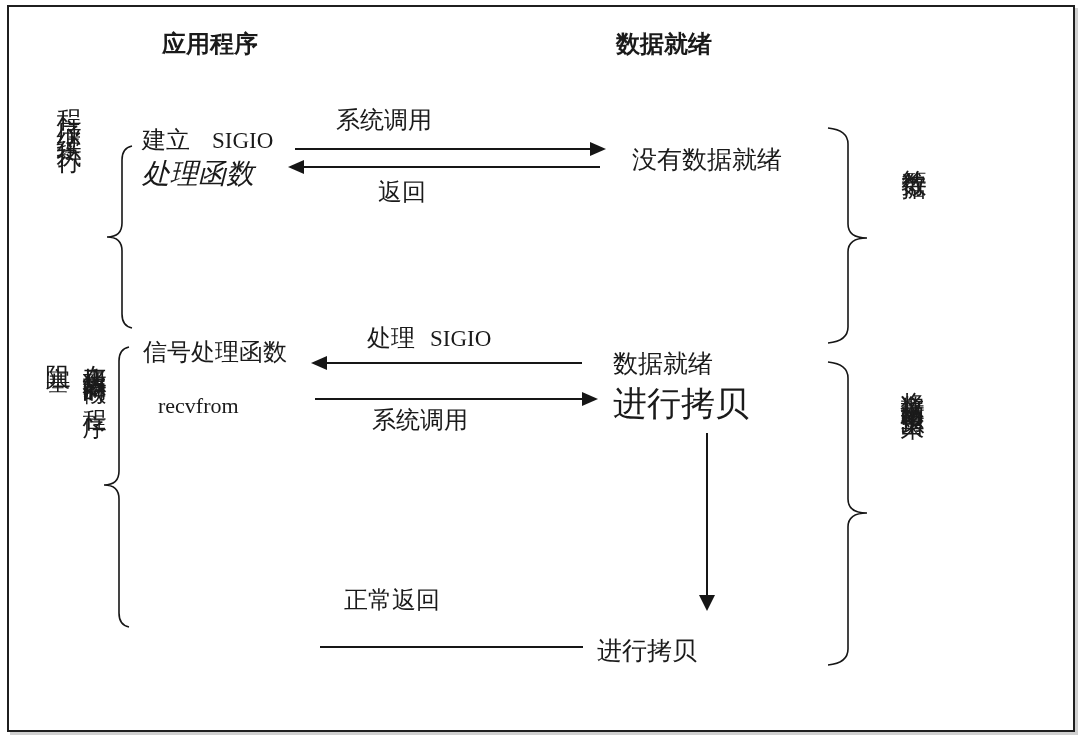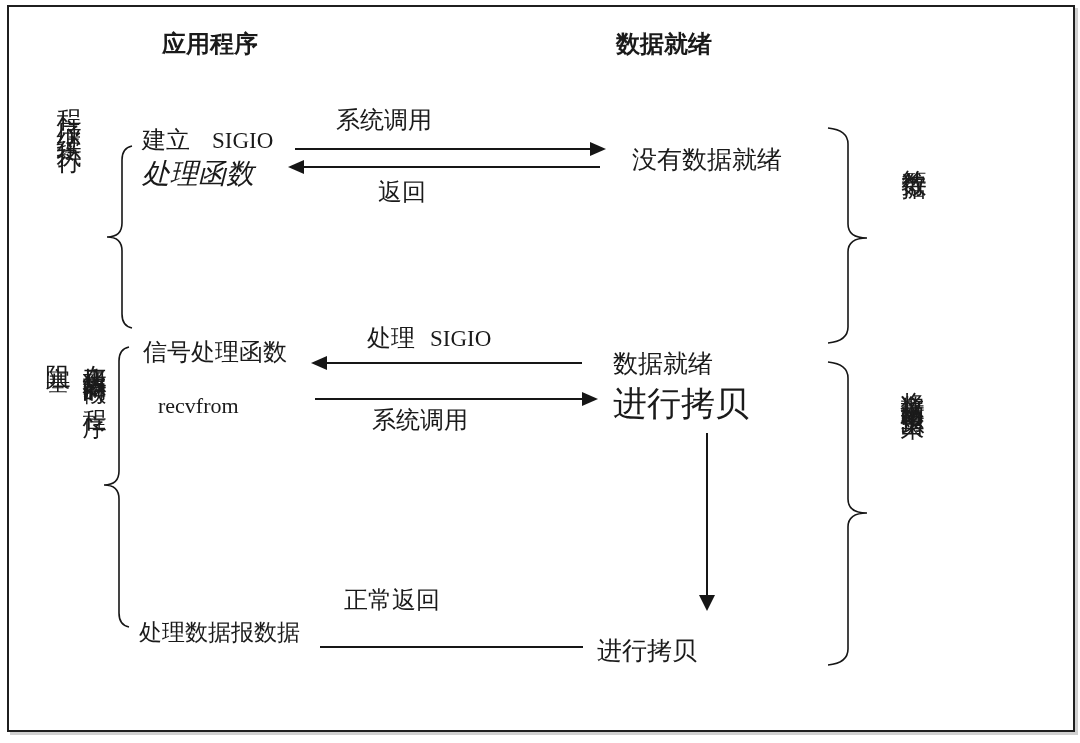--- a/index.html
+++ b/index.html
@@ -91,15 +91,14 @@
   <div class="t" style="left:613px;top:349px;font-size:25px;">数据就绪</div>
   <div class="t" style="left:613px;top:384px;font-size:34px;">进行拷贝</div>
 
   <div class="vline" style="left:706px;top:433px;height:163px;"></div>
   <div class="ah-down" style="left:699px;top:595px;"></div>
 
   <div class="vtext" style="left:899px;top:373px;font-size:24px;letter-spacing:2.4px;">将数据从内核中拷贝出来</div>
 
   <div class="t" style="left:320px;top:586px;font-size:24px;margin-left:24px;">正常返回</div>
   <div class="hline" style="left:320px;top:646px;width:263px;"></div>
-  <div class="t" style="left:139px;top:619px;font-size:23px;">处理数据报数据</div>
   <div class="t" style="left:597px;top:636px;font-size:25px;">进行拷贝</div>
 </div>
 
 </body></html>

